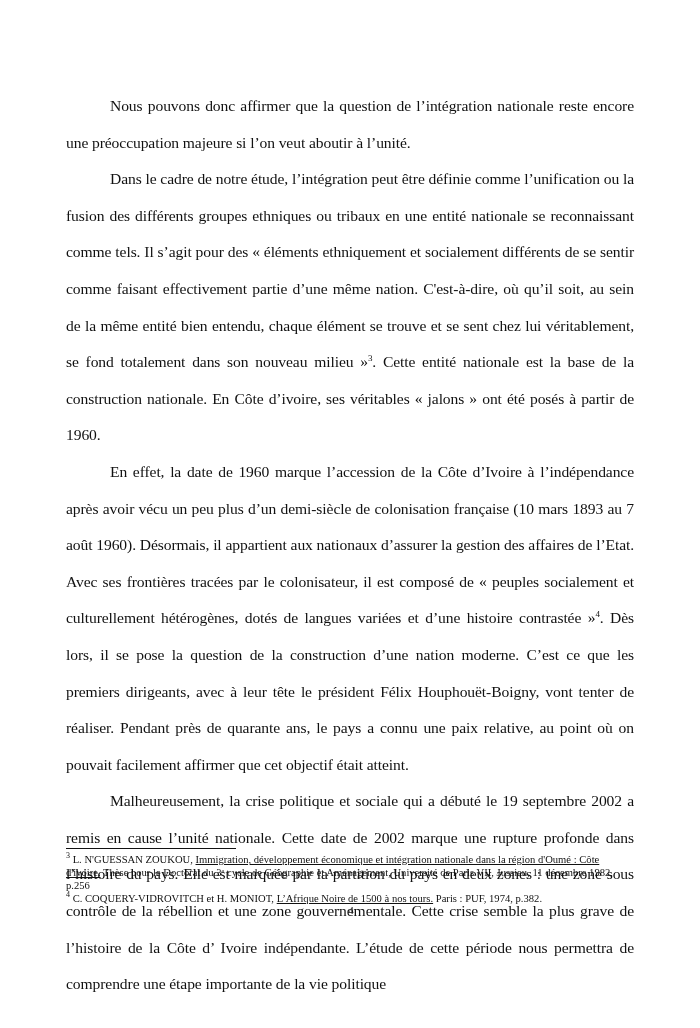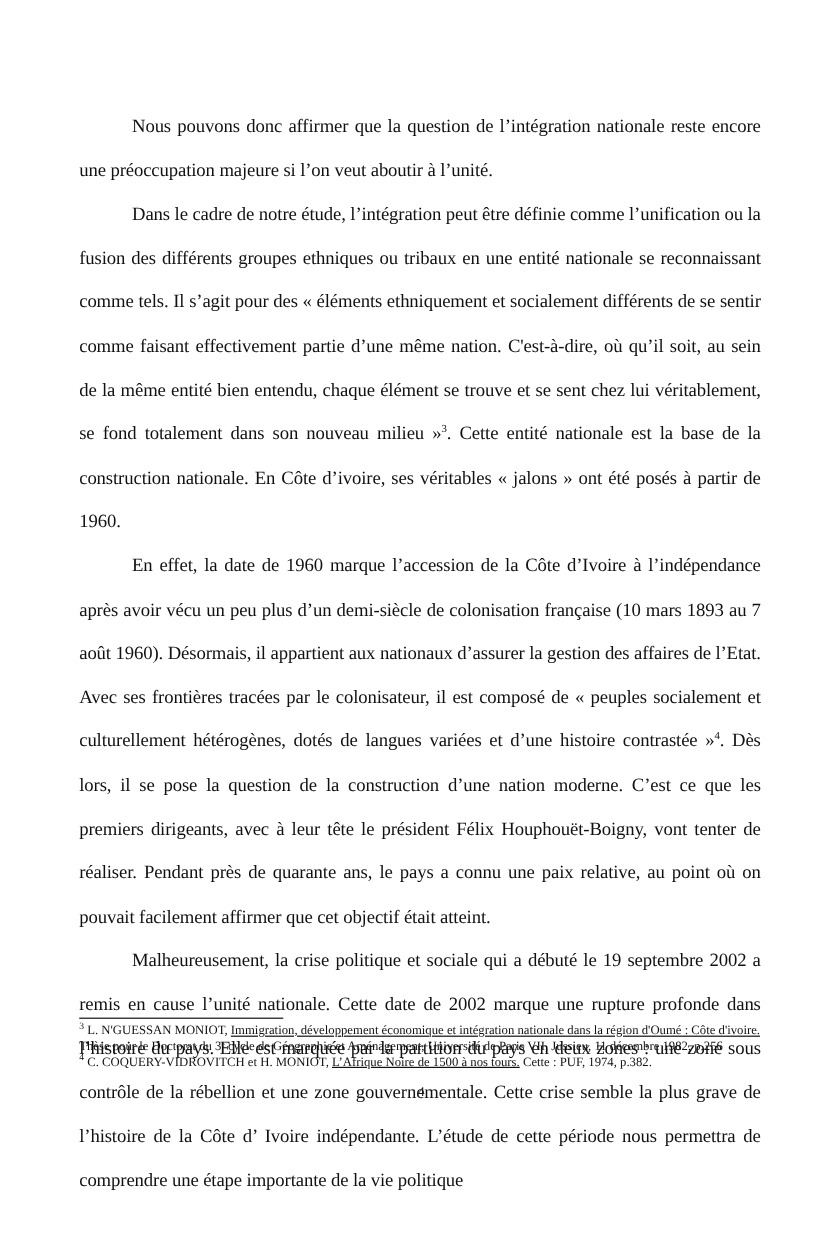--- a/index.html
+++ b/index.html
@@ -54,21 +54,21 @@
     </p>
     <p>
       <span>Malheureusement, la crise politique et sociale qui a débuté le 19 septembre 2002 a remis en cause l’unité nationale. Cette date de 2002 marque une rupture profonde dans l’histoire du pays. Elle est marquée par la partition du pays en deux zones : une zone sous contrôle de la rébellion et une zone gouvernementale. Cette crise semble la plus grave de l’histoire de la Côte d’ Ivoire indépendante. L’étude de cette période nous permettra de comprendre une étape importante de la vie politique</span>
     </p>
   </div>
 
   <div class="fn-sep"></div>
 
   <div class="footnotes">
     <p>
-      <span class="fn-num">3</span><span> L. N'GUESSAN MONIOT, </span><u>Immigration, développement économique et intégration nationale dans la région d'Oumé : Côte d'ivoire.</u><span> Thèse pour le Doctorat du 3ᵉ cycle de Géographie et Aménagement, Université de Paris VII, Jussieu, 11 décembre 1982, p.256</span>
+      <span class="fn-num">3</span><span> L. N'GUESSAN ZOUKOU, </span><u>Immigration, développement économique et intégration nationale dans la région d'Oumé : Côte d'ivoire.</u><span> Thèse pour le Doctorat du 3ᵉ cycle de Géographie et Aménagement, Université de Paris VII, Jussieu, 11 décembre 1982, p.256</span>
     </p>
     <p>
-      <span class="fn-num">4</span><span> C. COQUERY-VIDROVITCH et H. MONIOT, </span><u>L’Afrique Noire de 1500 à nos tours.</u><span> Cette : PUF, 1974, p.382.</span>
+      <span class="fn-num">4</span><span> C. COQUERY-VIDROVITCH et H. MONIOT, </span><u>L’Afrique Noire de 1500 à nos tours.</u><span> Paris : PUF, 1974, p.382.</span>
     </p>
   </div>
 
   <div class="page-number">4</div>
 </div>
 
 </body></html>

